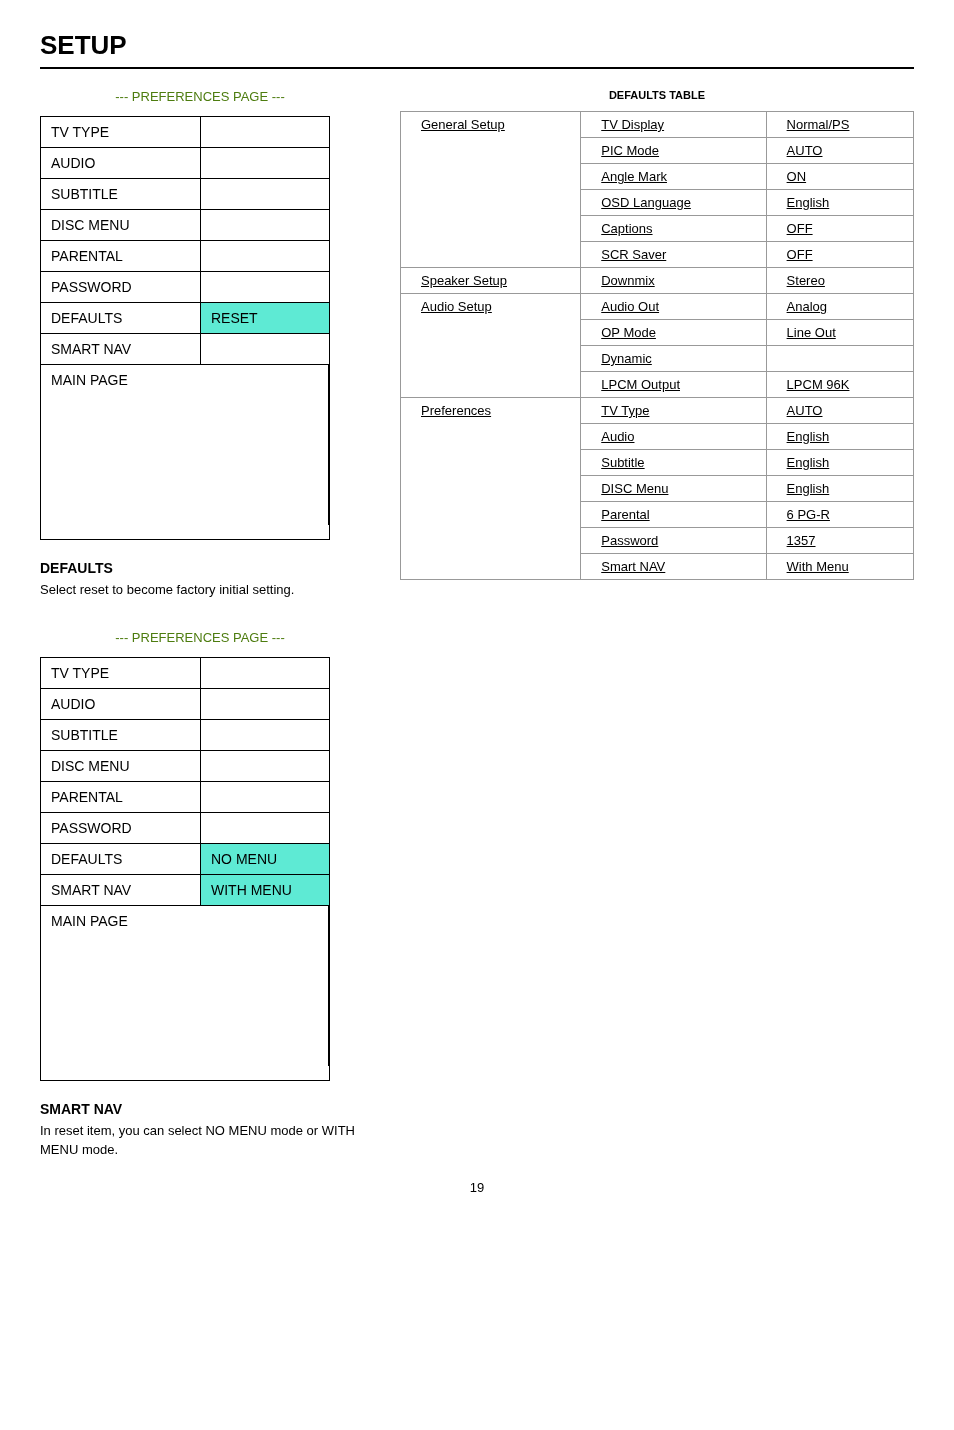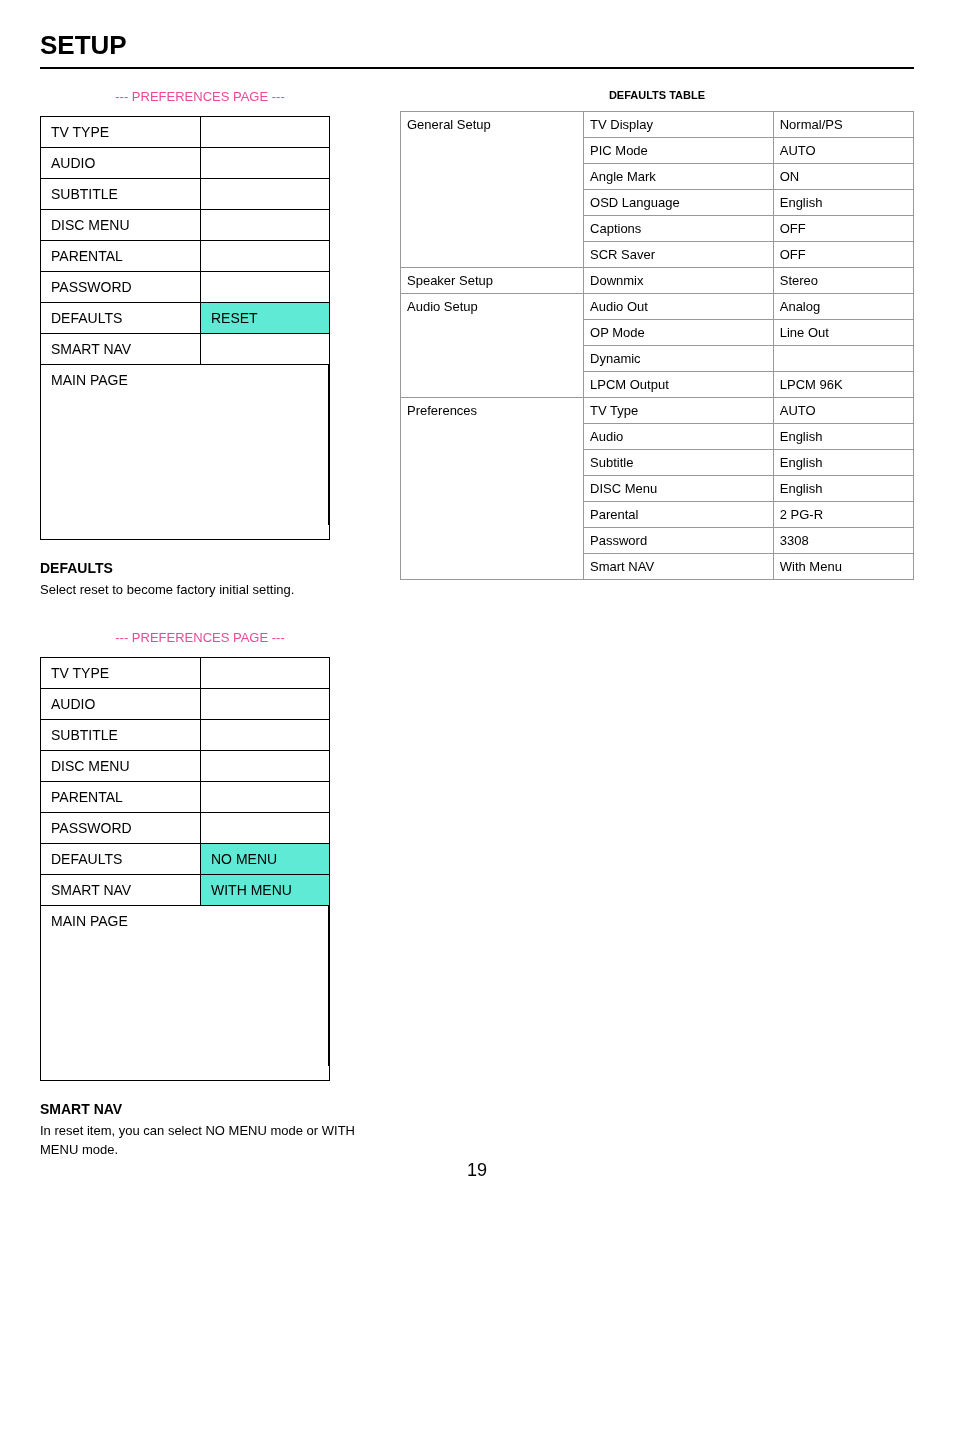--- a/index.html
+++ b/index.html
@@ -32,21 +32,21 @@
     }
 
     .right-column {
       flex: 1;
     }
 
     .section-label {
       text-align: center;
       font-size: 13px;
       margin-bottom: 12px;
-      color: #ec4899;
+      color: #4d7c0f;
     }
 
     .menu-box {
       border: 1px solid #000;
       width: 290px;
       margin-bottom: 20px;
     }
 
     .menu-item {
       display: flex;
@@ -103,32 +103,34 @@
     }
 
     .defaults-table {
       border-collapse: collapse;
       width: 100%;
       font-size: 13px;
     }
 
     .defaults-table td {
       border: 1px solid #999;
-      padding: 5px 6px;
+      padding: 5px 20px;
       vertical-align: middle;
+      text-decoration: underline;
     }
 
     .defaults-table .col-category {
       font-size: 13px;
       vertical-align: top;
     }
 
     .page-number {
       text-align: center;
-      font-size: 18px;
+      margin-top: 20px;
+      font-size: 13px;
     }
 
     .smart-nav-section {
       margin-top: 10px;
     }
 
     .smart-nav-title {
       font-weight: bold;
       font-size: 14px;
       margin-bottom: 4px;
@@ -306,25 +308,25 @@
           <tr>
             <td>Subtitle</td>
             <td>English</td>
           </tr>
           <tr>
             <td>DISC Menu</td>
             <td>English</td>
           </tr>
           <tr>
             <td>Parental</td>
-            <td>2 PG-R</td>
+            <td>6 PG-R</td>
           </tr>
           <tr>
             <td>Password</td>
-            <td>3308</td>
+            <td>1357</td>
           </tr>
           <tr>
             <td>Smart NAV</td>
             <td>With Menu</td>
           </tr>
         </tbody>
     </table>
   </div>
 </div>
 

